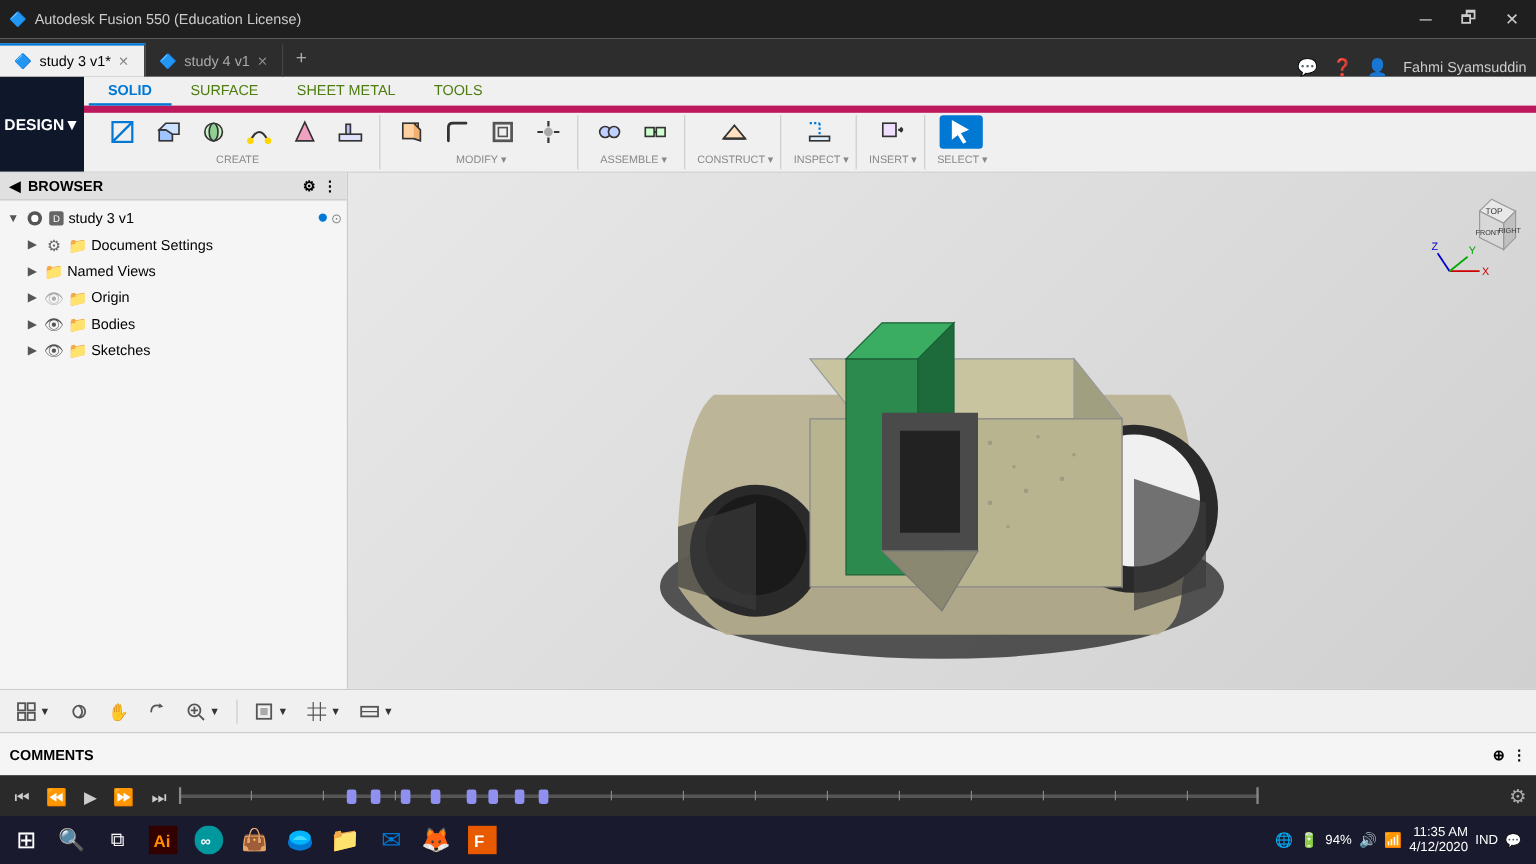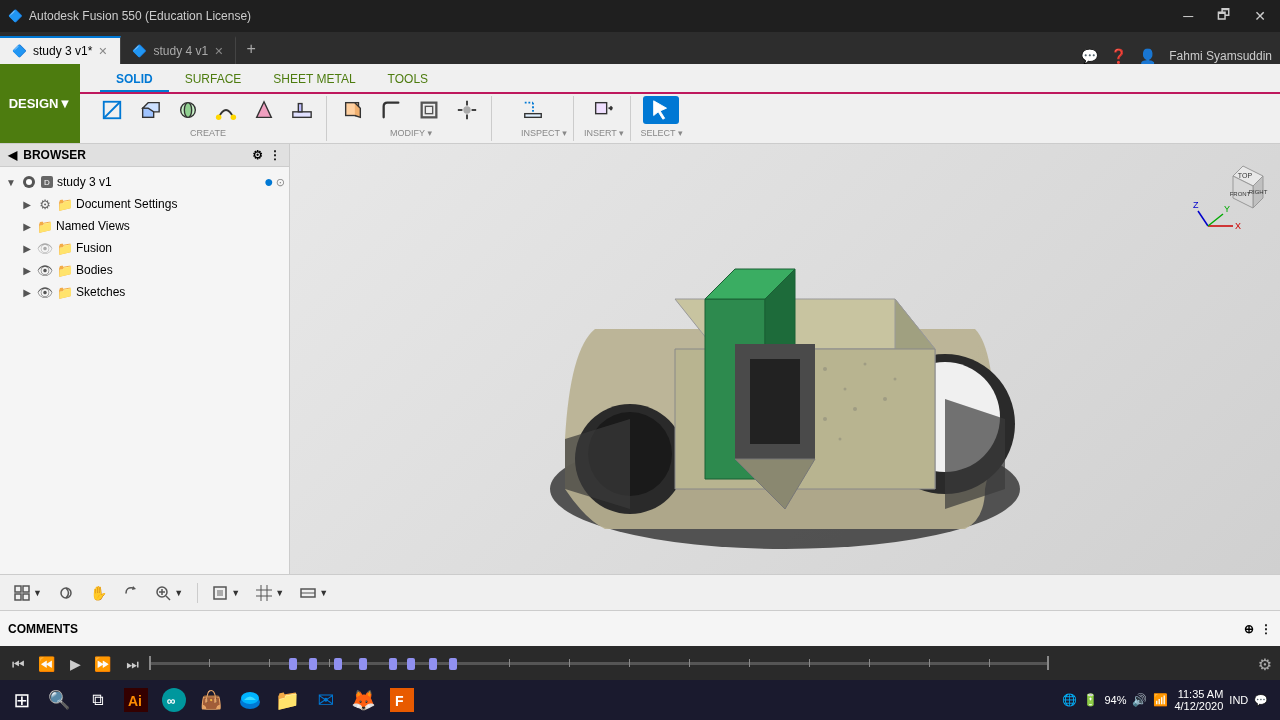--- a/index.html
+++ b/index.html
@@ -51,43 +51,43 @@
 
     
     #toolbar {
       height: 80px;
       background: #f0f0f0;
       border-bottom: 1px solid #ccc;
       display: flex;
       align-items: stretch;
     }
     #design-btn {
-      width: 80px;
-      background: #4d7c0f;
+      width: 70px;
+      background: #0f172a;
       color: white;
       display: flex;
       align-items: center;
       justify-content: center;
       font-size: 13px;
       font-weight: bold;
       cursor: pointer;
       gap: 0;
       flex-shrink: 0;
     }
     #toolbar-main {
       flex: 1;
       display: flex;
       flex-direction: column;
     }
     #toolbar-tabs {
       display: flex;
       height: 32px;
       align-items: flex-end;
-      padding: 0 20px;
-      border-bottom: 2px solid #be185d;
+      padding: 0 4px;
+      border-bottom: 6px solid #be185d;
     }
     .toolbar-tab {
       padding: 4px 16px;
       font-size: 12px;
       cursor: pointer;
       color: #4d7c0f;
       border-bottom: 2px solid transparent;
     }
     .toolbar-tab.active {
       color: #0078d4;
@@ -410,33 +410,62 @@
                 <line x1="12" y1="2" x2="12" y2="7" stroke="#333" stroke-width="2"></line>
                 <line x1="12" y1="17" x2="12" y2="22" stroke="#333" stroke-width="2"></line>
                 <line x1="2" y1="12" x2="7" y2="12" stroke="#333" stroke-width="2"></line>
                 <line x1="17" y1="12" x2="22" y2="12" stroke="#333" stroke-width="2"></line>
               </svg>
           </div>
         </div>
         <div class="tb-group-label" style="text-align:left;padding-left:2px;">MODIFY ▾</div>
       </div>
 
-
+      <div class="tb-group">
+        <div style="display:flex;gap:2px;align-items:center;">
+          <div class="tb-btn">
+            <svg viewBox="0 0 24 24" fill="none">
+                <circle cx="8" cy="12" r="5" fill="#c0d0ff" stroke="#333" stroke-width="1.5"></circle>
+                <circle cx="16" cy="12" r="5" fill="#c0d0ff" stroke="#333" stroke-width="1.5"></circle>
+              </svg>
+          </div>
+          <div class="tb-btn">
+            <svg viewBox="0 0 24 24" fill="none">
+                <rect x="3" y="8" width="8" height="8" fill="#d0ffd0" stroke="#333" stroke-width="1.5"></rect>
+                <rect x="13" y="8" width="8" height="8" fill="#d0ffd0" stroke="#333" stroke-width="1.5"></rect>
+                <line x1="11" y1="12" x2="13" y2="12" stroke="#333" stroke-width="2"></line>
+              </svg>
+          </div>
+        </div>
+        <div class="tb-group-label" style="text-align:left;padding-left:2px;">ASSEMBLE ▾</div>
+      </div>
+
+      <div class="tb-group">
+        <div style="display:flex;gap:2px;align-items:center;">
+          <div class="tb-btn">
+            <svg viewBox="0 0 24 24" fill="none">
+                <polygon points="2,18 12,6 22,18" fill="#ffe0c0" stroke="#333" stroke-width="1.5"></polygon>
+                <line x1="2" y1="18" x2="22" y2="18" stroke="#333" stroke-width="2"></line>
+              </svg>
+          </div>
+        </div>
+        <div class="tb-group-label" style="text-align:left;padding-left:2px;">CONSTRUCT ▾</div>
+      </div>
 
       <div class="tb-group">
         <div style="display:flex;gap:2px;align-items:center;">
           <div class="tb-btn">
             <svg viewBox="0 0 24 24" fill="none">
                 <rect x="3" y="16" width="18" height="4" fill="#e0f0ff" stroke="#333" stroke-width="1.5"></rect>
                 <line x1="12" y1="4" x2="12" y2="16" stroke="#0078d4" stroke-width="2" stroke-dasharray="2,2"></line>
                 <line x1="3" y1="4" x2="12" y2="4" stroke="#0078d4" stroke-width="2" stroke-dasharray="2,2"></line>
               </svg>
           </div>
         </div>
-        <div class="tb-group-label" style="text-align:center;padding-left:2px;margin-left:19px;">INSPECT ▾</div>
+        <div class="tb-group-label" style="text-align:center;padding-left:2px;">INSPECT ▾</div>
       </div>
 
       <div class="tb-group">
         <div style="display:flex;gap:2px;align-items:center;">
           <div class="tb-btn">
             <svg viewBox="0 0 24 24" fill="none">
                 <rect x="4" y="4" width="12" height="12" fill="#f0e0ff" stroke="#333" stroke-width="1.5"></rect>
                 <line x1="18" y1="10" x2="22" y2="10" stroke="#333" stroke-width="2"></line>
                 <line x1="20" y1="8" x2="22" y2="10" stroke="#333" stroke-width="2"></line>
                 <line x1="20" y1="12" x2="22" y2="10" stroke="#333" stroke-width="2"></line>
@@ -502,21 +531,21 @@
       <div class="tree-item indent-1">
         <span class="tree-chevron">▶</span>
         <span class="tree-icon" style="color:#e6a020;">📁</span>
         <span>Named Views</span>
       </div>
 
       <div class="tree-item indent-1">
         <span class="tree-chevron">▶</span>
         <span class="tree-icon" style="color:#aaa;">👁</span>
         <span class="tree-icon" style="color:#e6a020;">📁</span>
-        <span>Fusion</span>
+        <span>Origin</span>
       </div>
 
       <div class="tree-item indent-1">
         <span class="tree-chevron">▶</span>
         <span class="tree-icon" style="color:#555;">👁</span>
         <span class="tree-icon" style="color:#e6a020;">📁</span>
         <span>Bodies</span>
       </div>
 
       <div class="tree-item indent-1">

